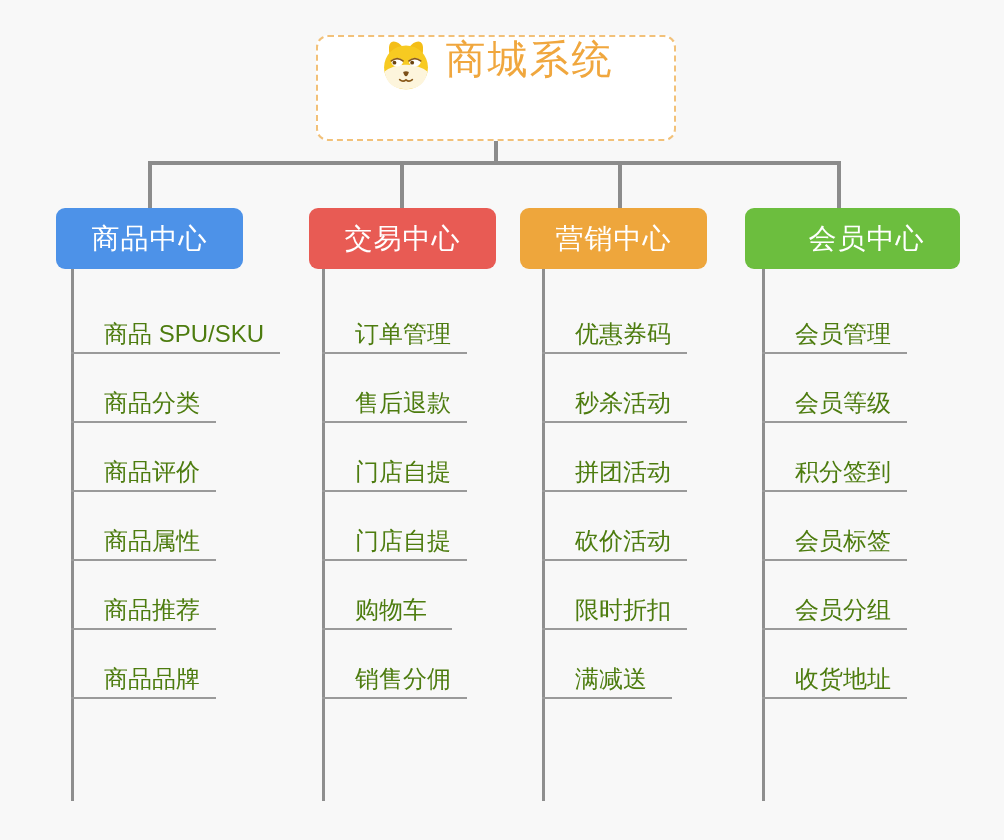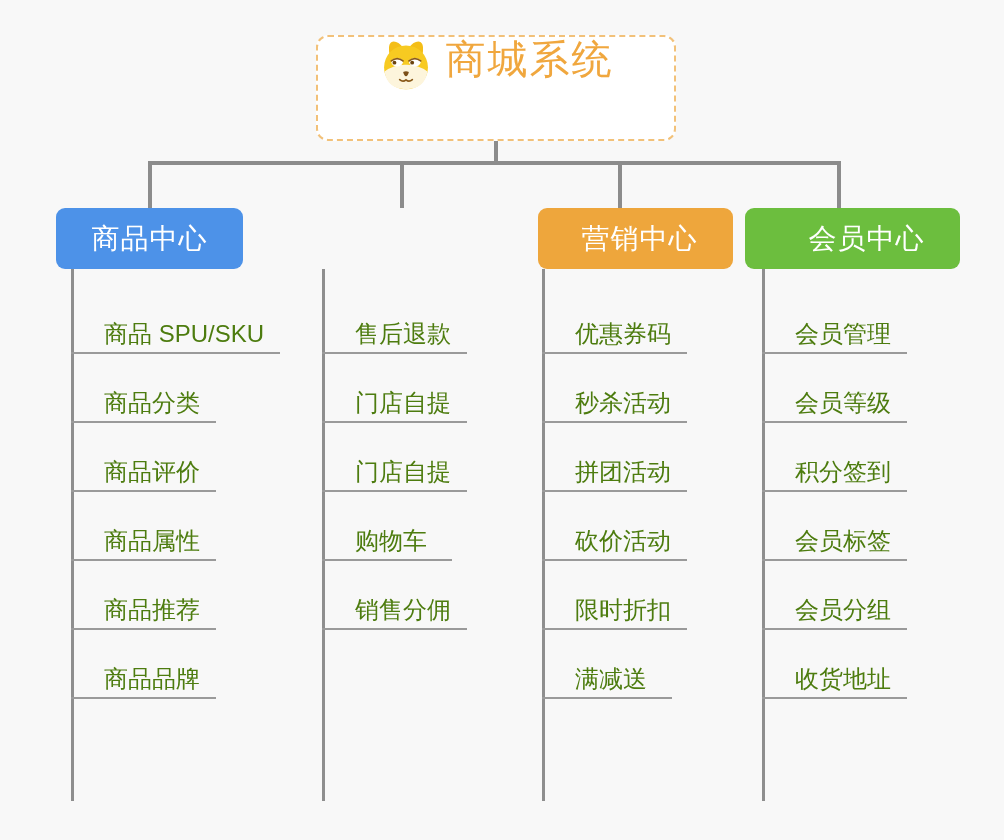--- a/index.html
+++ b/index.html
@@ -52,21 +52,21 @@
     border-radius: 9px;
     color: #ffffff;
     font-size: 28px;
     letter-spacing: 1px;
     display: flex;
     align-items: center;
     justify-content: center;
   }
   .bh-0 { left: 56px; }
   .bh-1 { left: 309px; }
-  .bh-2 { left: 538px; padding-left: 8px; }
+  .bh-2 { left: 520px; }
   .bh-3 { left: 745px; padding-left: 28px; }
 
   
   .vline {
     position: absolute;
     top: 269px;
     width: 3px; height: 532px;
     background: #8E8E8E;
   }
   .vl-0 { left: 71px; }
@@ -121,38 +121,40 @@
   </div>
 
   <div class="line stub"></div>
   <div class="line hbar"></div>
   <div class="line drop drop-0"></div>
   <div class="line drop drop-1"></div>
   <div class="line drop drop-2"></div>
   <div class="line drop drop-3"></div>
 
   <div class="branch-header bh-0" style="background-color: rgb(77, 146, 232);">商品中心</div>
+  <div class="branch-header bh-1" style="background-color: rgb(232, 91, 84);">交易中心</div>
   <div class="branch-header bh-2" style="background-color: rgb(238, 166, 60);">营销中心</div>
   <div class="branch-header bh-3" style="background-color: rgb(108, 190, 62);">会员中心</div>
 
   <div class="vline vl-0"></div>
   <div class="vline vl-1"></div>
   <div class="vline vl-2"></div>
   <div class="vline vl-3"></div>
 
   <div class="branch-items bi-0">
     <div class="item">商品 SPU/SKU</div>
     <div class="item">商品分类</div>
     <div class="item">商品评价</div>
     <div class="item">商品属性</div>
     <div class="item">商品推荐</div>
     <div class="item">商品品牌</div>
   </div>
 
   <div class="branch-items bi-1">
+    <div class="item">订单管理</div>
     <div class="item">售后退款</div>
     <div class="item">门店自提</div>
     <div class="item">门店自提</div>
     <div class="item">购物车</div>
     <div class="item">销售分佣</div>
   </div>
 
   <div class="branch-items bi-2">
     <div class="item">优惠券码</div>
     <div class="item">秒杀活动</div>

